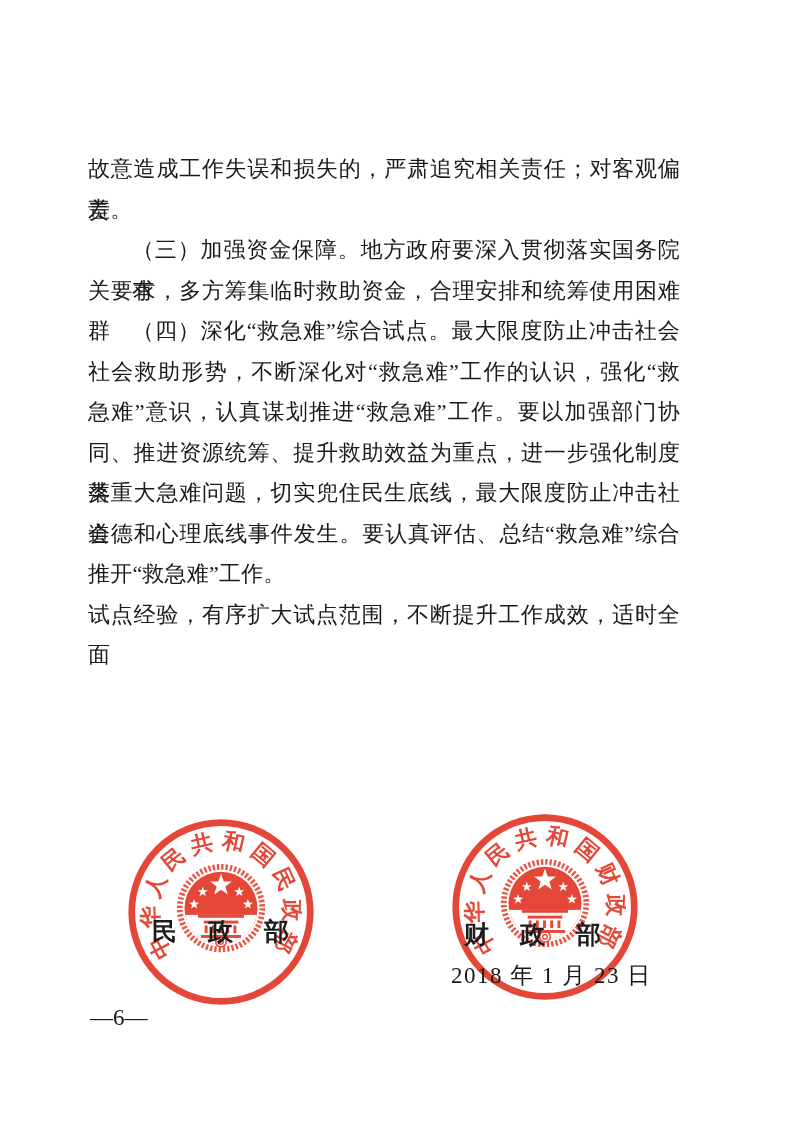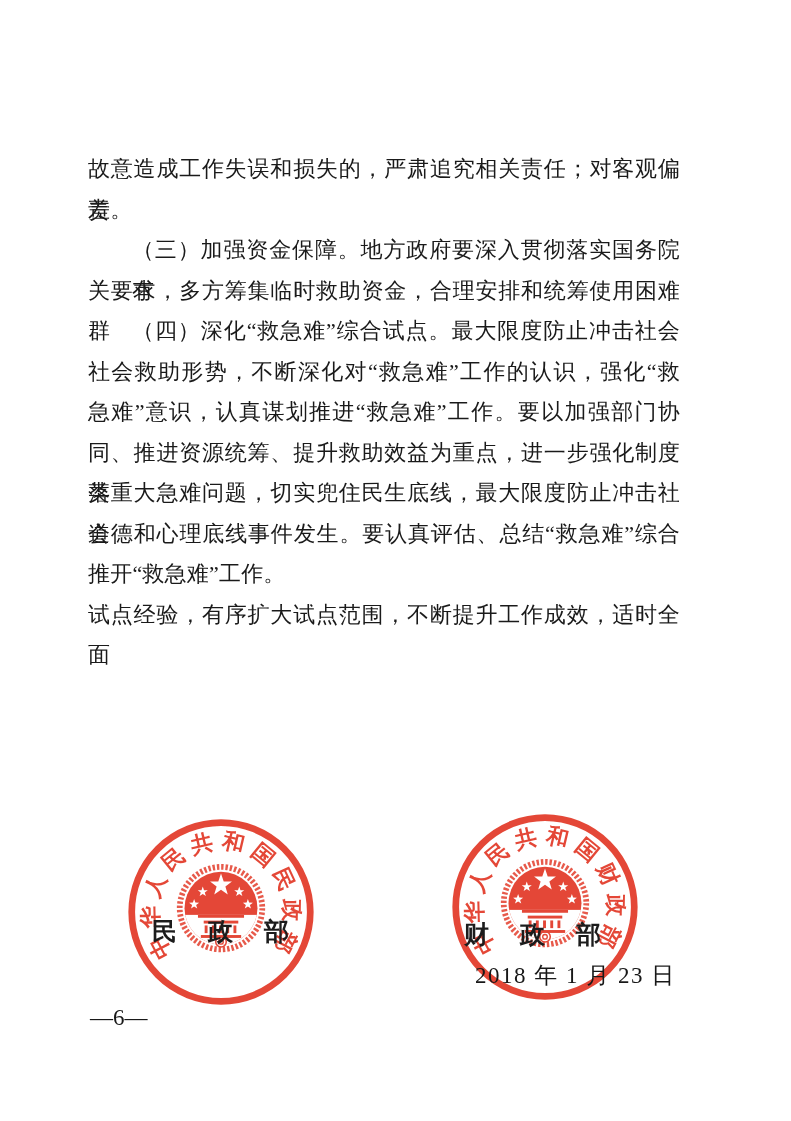--- a/index.html
+++ b/index.html
@@ -52,21 +52,20 @@
   }
   .overlay-left{left:152px;top:915px;}
   .overlay-right{left:464px;top:918px;text-align:right;}
   .seal-date{
     position:absolute;
     left:451px;top:960px;
     color:#181818;
     font-size:23px;letter-spacing:1.5px;
     white-space:nowrap;
     z-index:5;
-    margin-left:24px;
   }
   .page-number{
     position:absolute;
     left:90px;top:1005px;
     color:#181818;
     font-size:23px;
   }
 </style>
 </head>
 <body>

